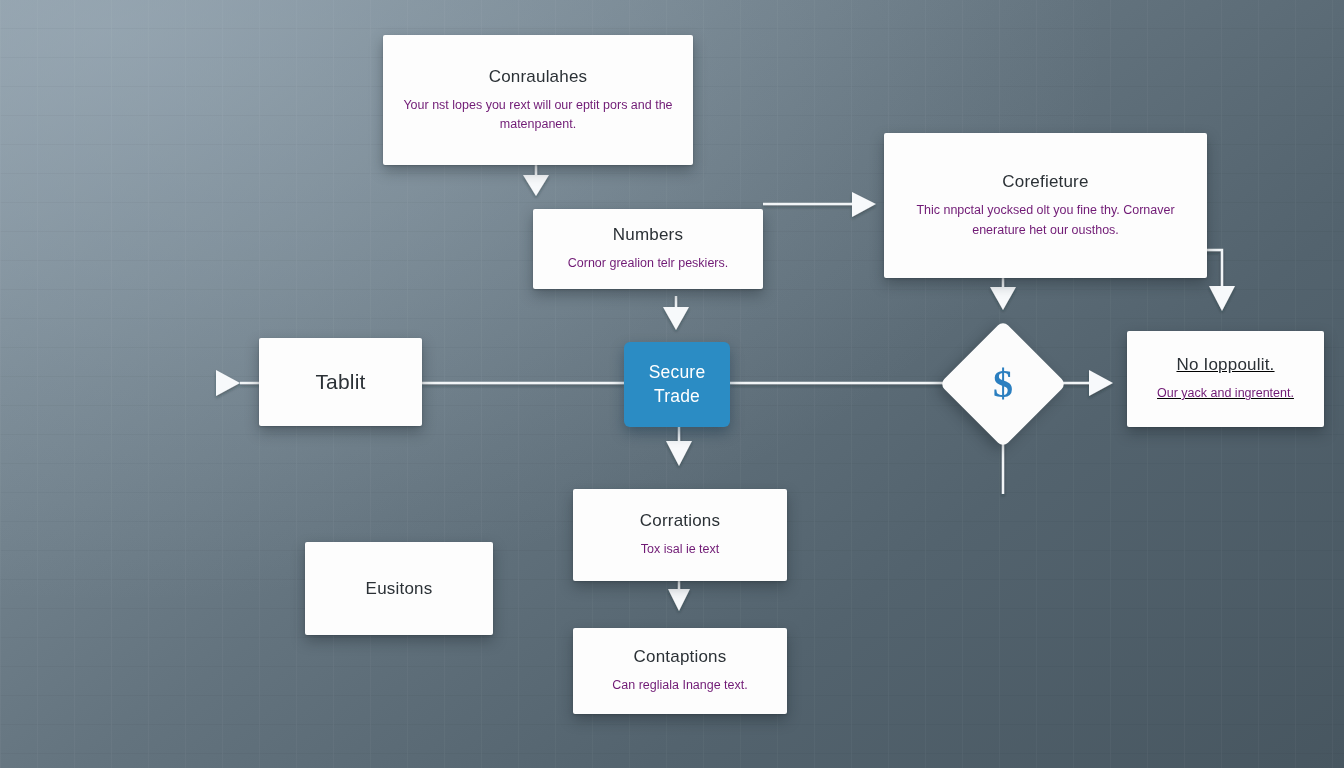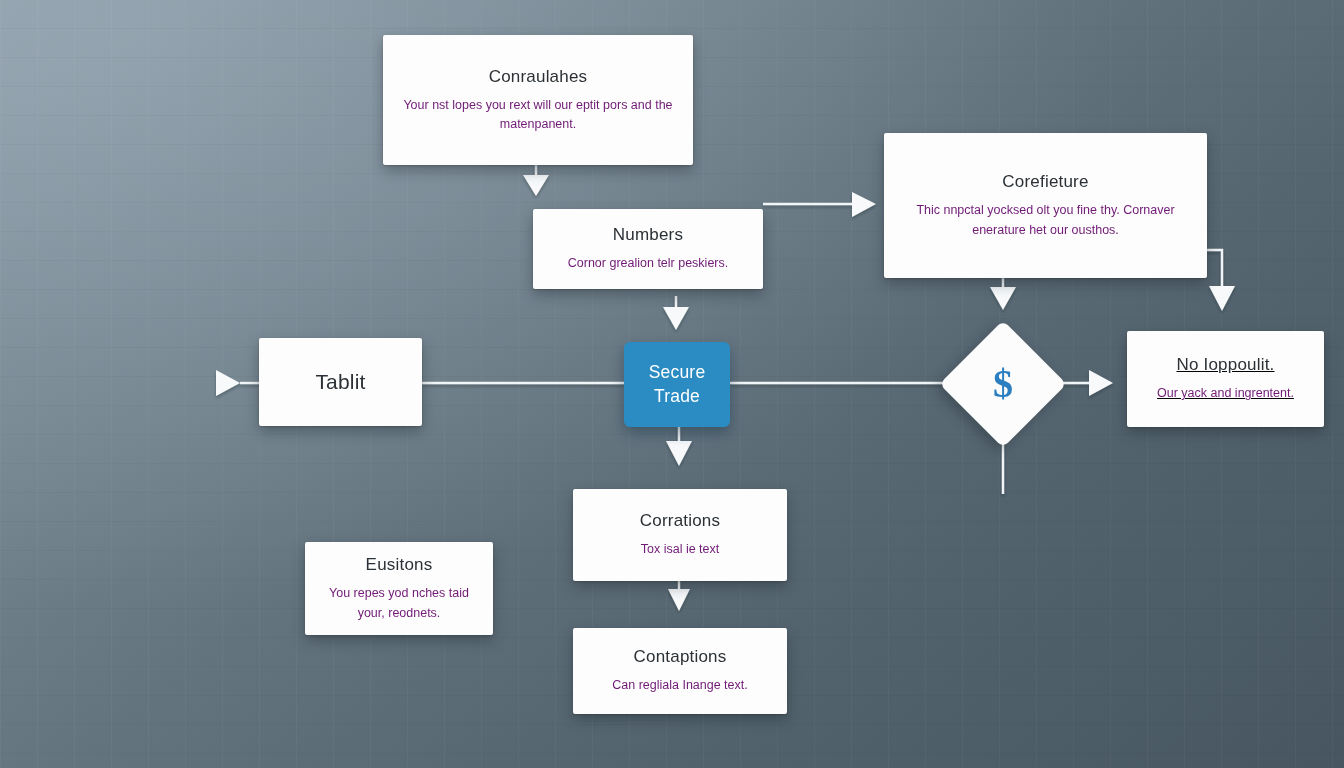--- a/index.html
+++ b/index.html
@@ -244,16 +244,15 @@
     <div class="n-desc">Tox isal ie text</div>
   </div>
 
   <div class="node" id="node-contaptions">
     <div class="n-title">Contaptions</div>
     <div class="n-desc">Can regliala Inange text.</div>
   </div>
 
   <div class="node" id="node-eusitons">
     <div class="n-title">Eusitons</div>
-    <div class="n-desc">You repes yod nches taid your, reodnets.</div>
   </div>
 
 </div>
 
 </body></html>

